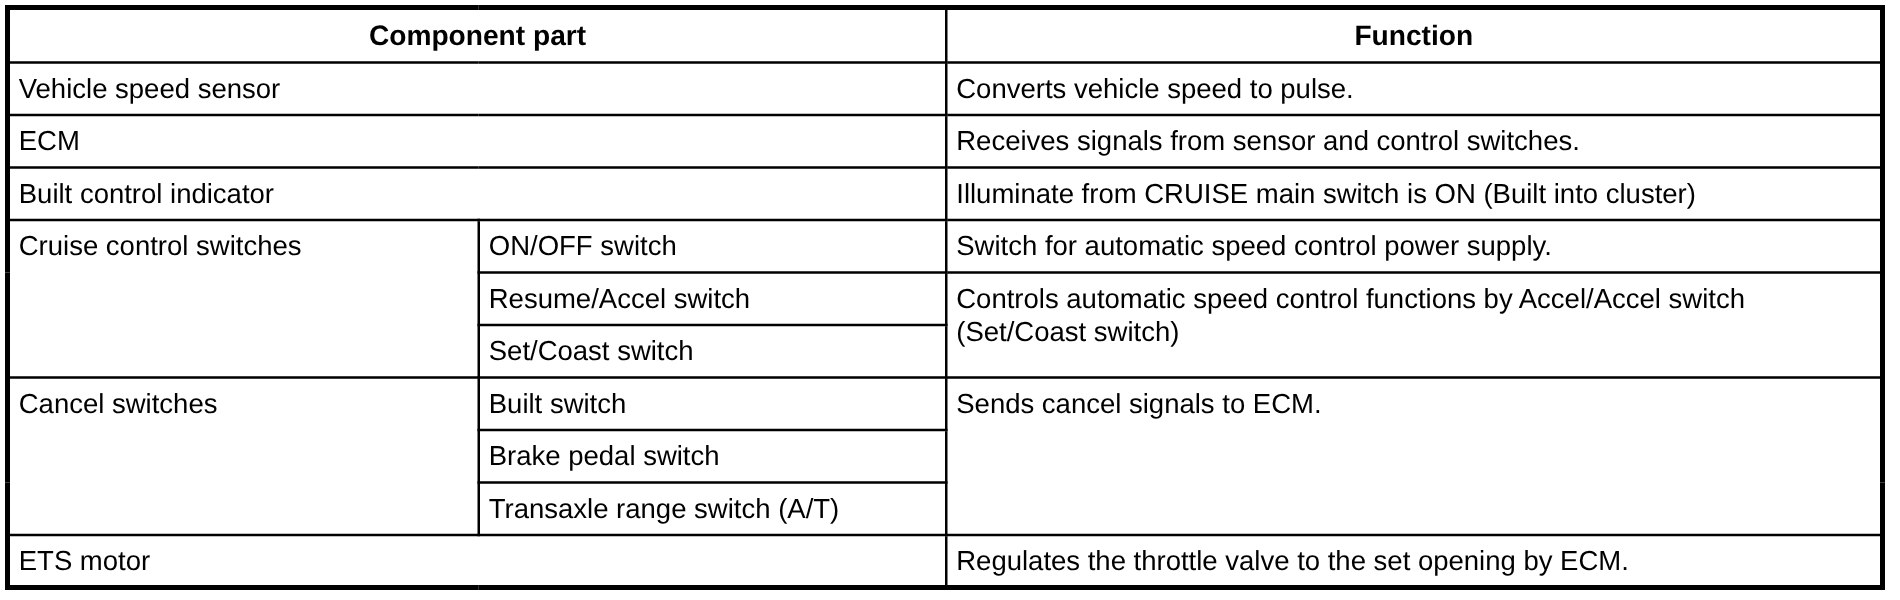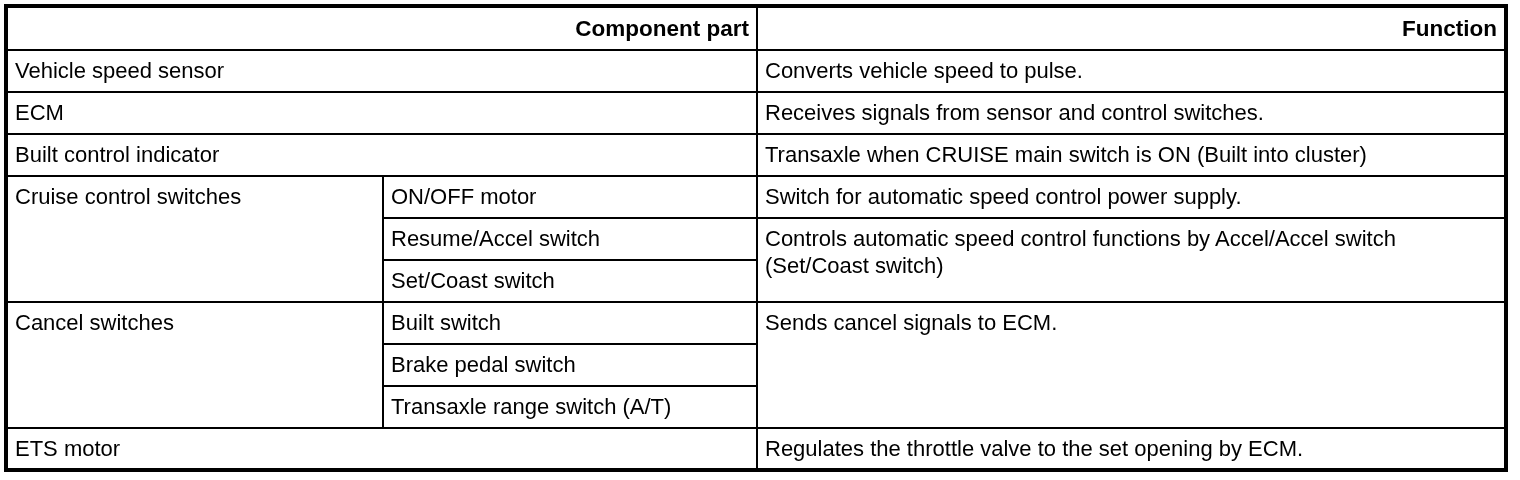--- a/index.html
+++ b/index.html
@@ -61,21 +61,20 @@
   td.cell-text {
     vertical-align: top;
   }
   td.cell-text > .txt {
     display: block;
     padding-top: 7px;
   }
   th > .txt {
     display: block;
     padding-top: 1px;
-    text-align: right;
   }
 
   
   col.c-part-main  { width: 377px; }
   col.c-part-sub   { width: 374px; }
   col.c-function   { width: 749px; }
 
   
   tr.r-head  { height: 44px; }
   tr.r-std   { height: 42px; }
@@ -125,30 +124,30 @@
         <td class="cell-text">
           <span class="txt">Receives signals from sensor and control switches.</span>
         </td>
       </tr>
 
       <tr class="r-std">
         <td class="cell-text" colspan="2">
           <span class="txt">Built control indicator</span>
         </td>
         <td class="cell-text">
-          <span class="txt">Transaxle when CRUISE main switch is ON (Built into cluster)</span>
+          <span class="txt">Illuminate from CRUISE main switch is ON (Built into cluster)</span>
         </td>
       </tr>
 
       <tr class="r-sub">
         <td class="cell-text" rowspan="3">
           <span class="txt">Cruise control switches</span>
         </td>
         <td class="cell-text">
-          <span class="txt">ON/OFF motor</span>
+          <span class="txt">ON/OFF switch</span>
         </td>
         <td class="cell-text">
           <span class="txt">Switch for automatic speed control power supply.</span>
         </td>
       </tr>
 
       <tr class="r-sub">
         <td class="cell-text">
           <span class="txt">Resume/Accel switch</span>
         </td>

